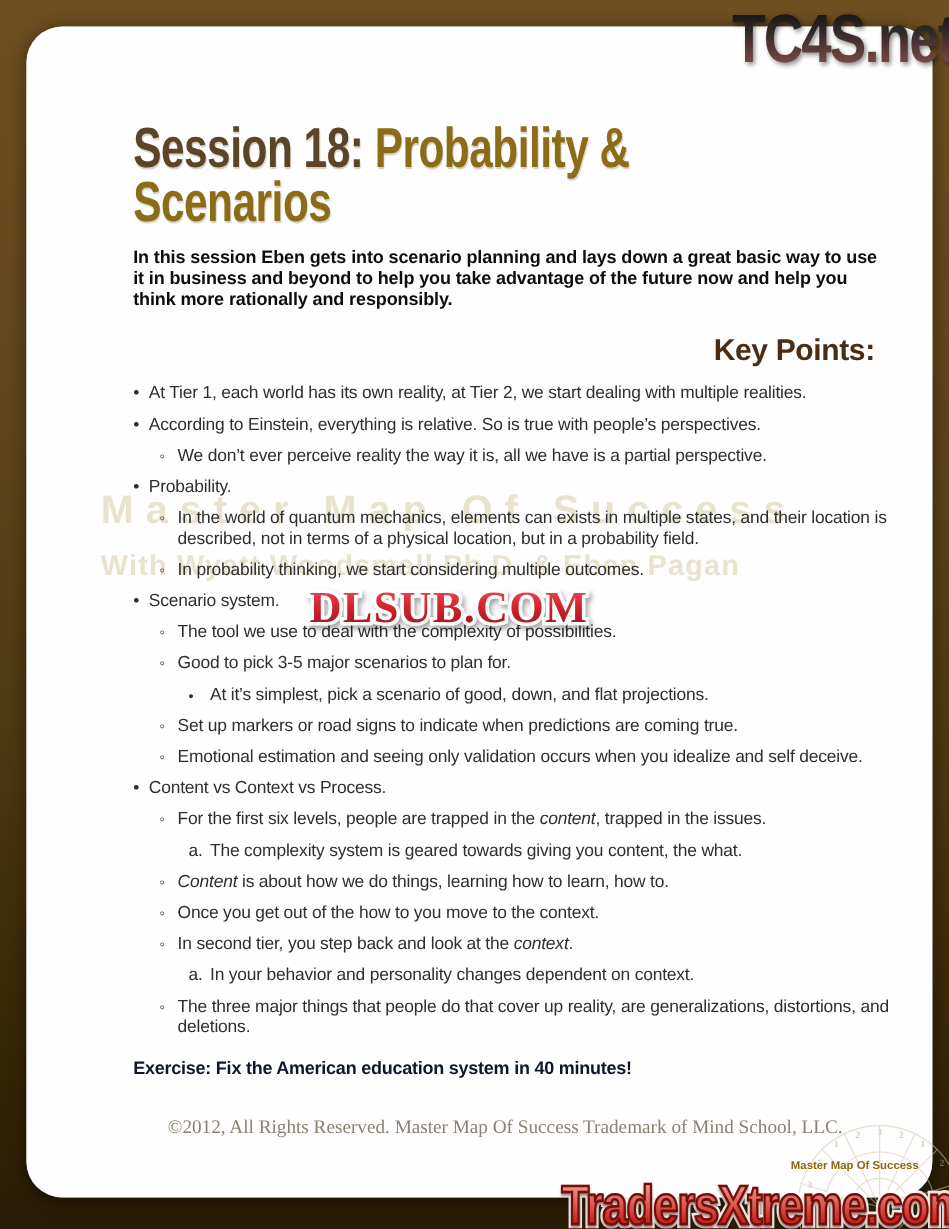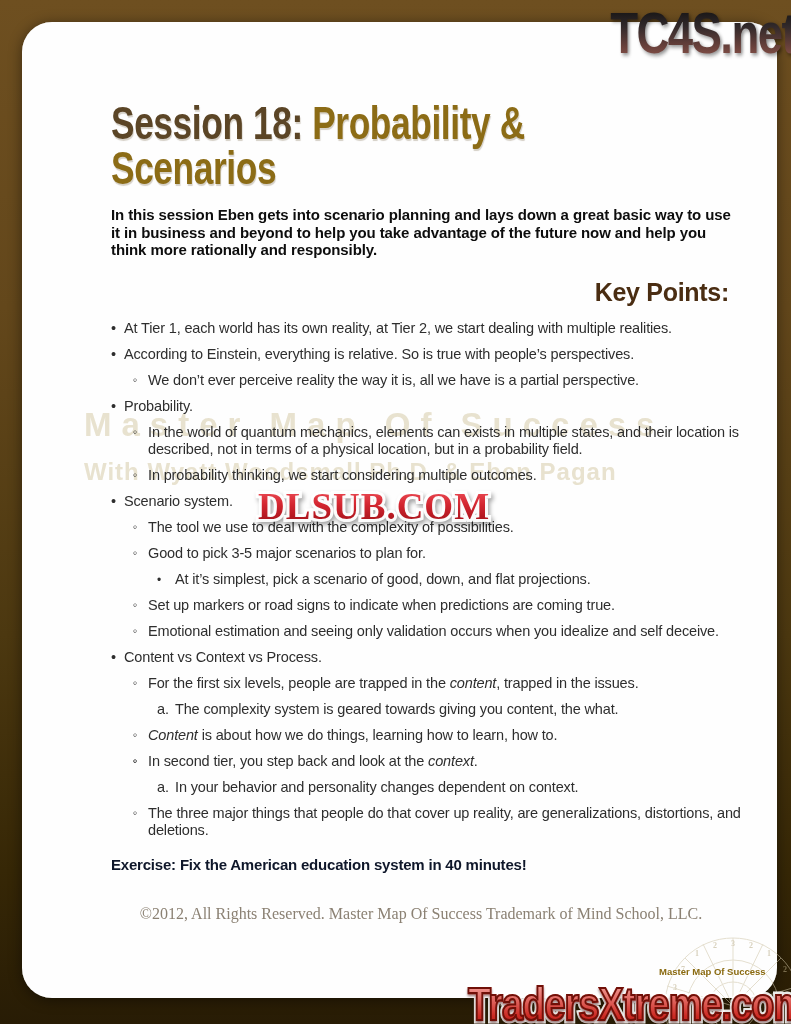--- a/index.html
+++ b/index.html
@@ -105,21 +105,21 @@
           <div class="kp-item lvl1"><span class="marker bullet">•</span><span class="kp-text"><span>Scenario system.</span></span></div>
           <div class="kp-item lvl2"><span class="marker circle">◦</span><span class="kp-text"><span>The tool we use to deal with the complexity of possibilities.</span></span></div>
           <div class="kp-item lvl2"><span class="marker circle">◦</span><span class="kp-text"><span>Good to pick 3-5 major scenarios to plan for.</span></span></div>
           <div class="kp-item lvl3"><span class="marker dot">•</span><span class="kp-text"><span>At it’s simplest, pick a scenario of good, down, and flat projections.</span></span></div>
           <div class="kp-item lvl2"><span class="marker circle">◦</span><span class="kp-text"><span>Set up markers or road signs to indicate when predictions are coming true.</span></span></div>
           <div class="kp-item lvl2"><span class="marker circle">◦</span><span class="kp-text"><span>Emotional estimation and seeing only validation occurs when you idealize and self deceive.</span></span></div>
           <div class="kp-item lvl1"><span class="marker bullet">•</span><span class="kp-text"><span>Content vs Context vs Process.</span></span></div>
           <div class="kp-item lvl2"><span class="marker circle">◦</span><span class="kp-text"><span>For the first six levels, people are trapped in the </span><em>content</em><span>, trapped in the issues.</span></span></div>
           <div class="kp-item lvl3"><span class="marker letter">a.</span><span class="kp-text"><span>The complexity system is geared towards giving you content, the what.</span></span></div>
           <div class="kp-item lvl2"><span class="marker circle">◦</span><span class="kp-text"><em>Content</em><span> is about how we do things, learning how to learn, how to.</span></span></div>
-          <div class="kp-item lvl2"><span class="marker circle">◦</span></div>
+          <div class="kp-item lvl2"><span class="marker circle">◦</span><span class="kp-text"><span>Once you get out of the how to you move to the context.</span></span></div>
           <div class="kp-item lvl2"><span class="marker circle">◦</span><span class="kp-text"><span>In second tier, you step back and look at the </span><em>context</em><span>.</span></span></div>
           <div class="kp-item lvl3"><span class="marker letter">a.</span><span class="kp-text"><span>In your behavior and personality changes dependent on context.</span></span></div>
           <div class="kp-item lvl2"><span class="marker circle">◦</span><span class="kp-text"><span>The three major things that people do that cover up reality, are generalizations, distortions, and deletions.</span></span></div>
         </div>
 
       <p class="exercise">Exercise: Fix the American education system in 40 minutes!</p>
 
       <p class="copyright">©2012, All Rights Reserved. Master Map Of Success Trademark of Mind School, LLC.</p>
     </div>
   </div>

